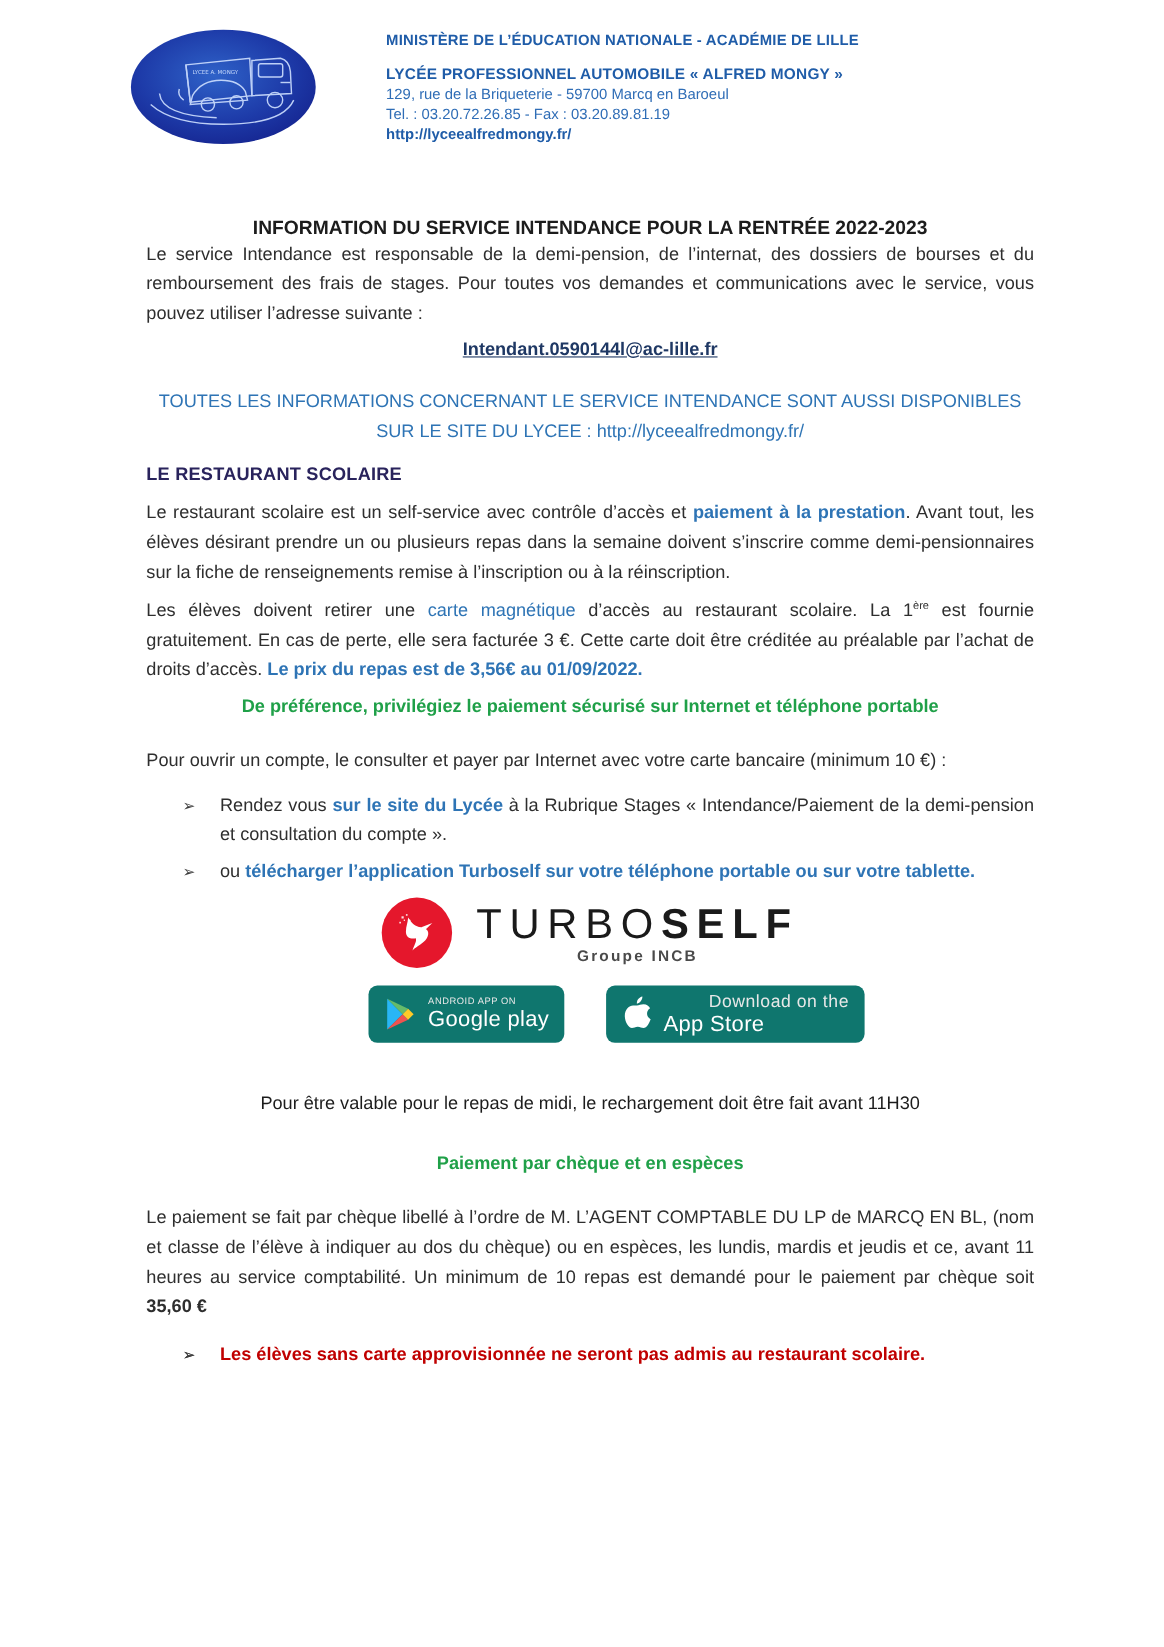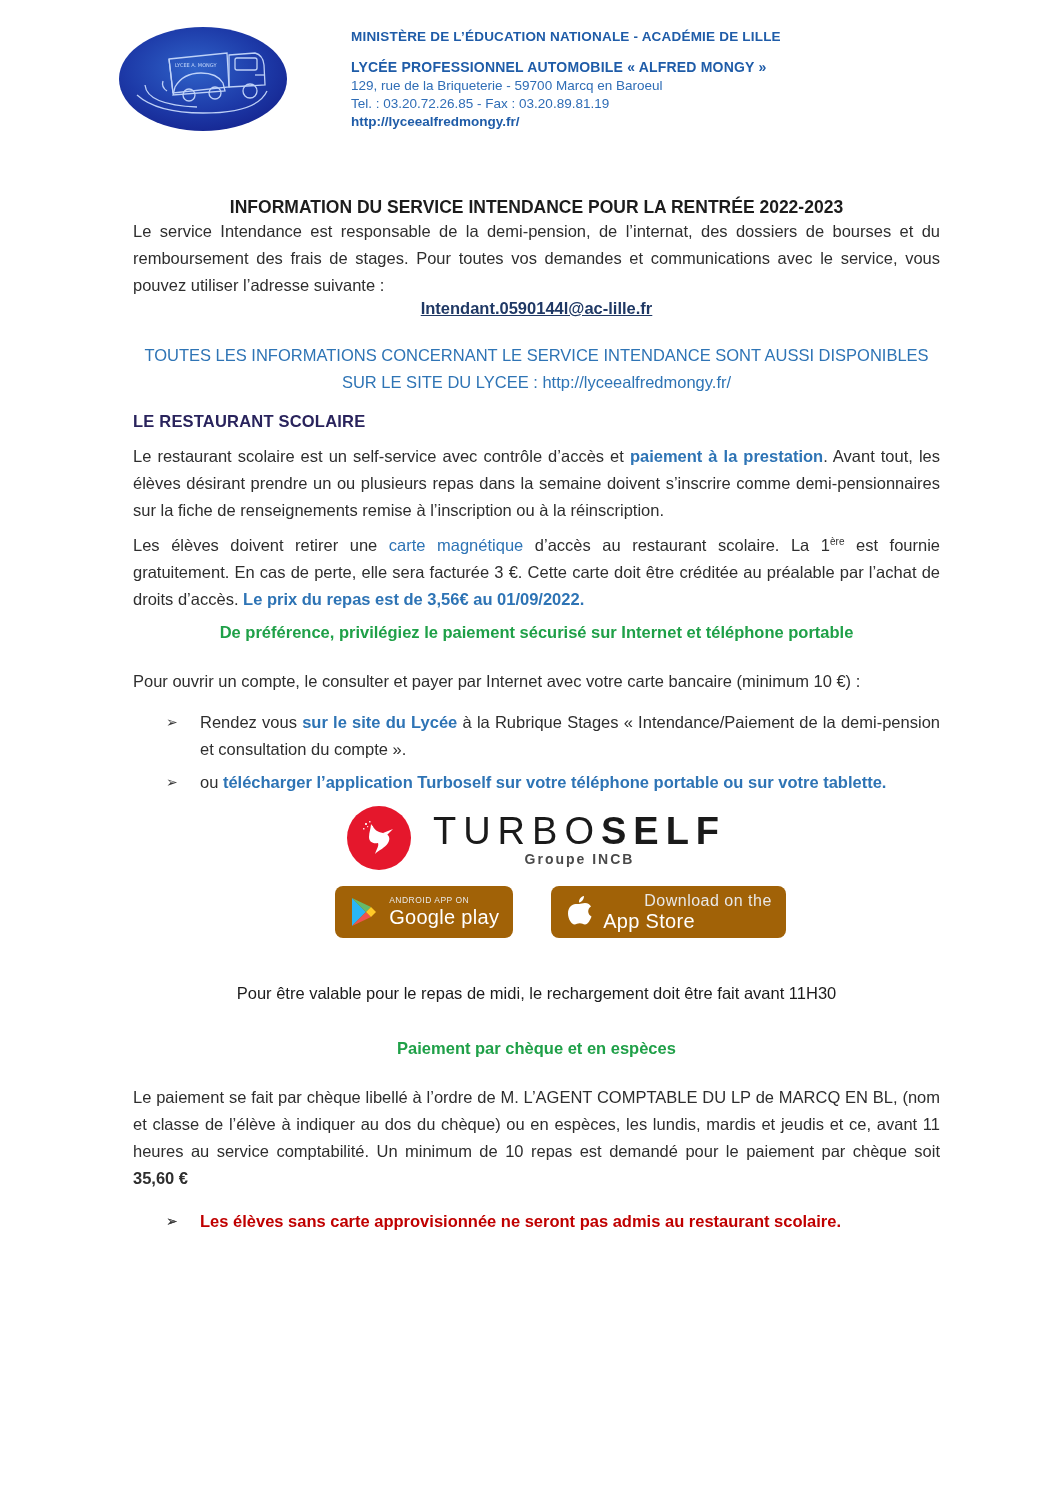--- a/index.html
+++ b/index.html
@@ -17,41 +17,41 @@
   .hdr-school{color:#1f5ca8;font-weight:bold;font-size:14px;letter-spacing:.2px;}
   .hdr-line{color:#2f6db6;font-size:13.5px;margin-top:3px;}
   .hdr-web{color:#1f5ca8;font-weight:bold;font-size:13.5px;margin-top:3px;text-decoration:none;display:inline-block;}
   
   .doc-title{margin-top:60px;text-align:center;font-weight:bold;font-size:17.5px;color:#1c1c1c;}
   
   p.body{font-size:16.5px;line-height:27px;text-align:justify;margin:0;color:#2e2e2e;}
   .mt1{margin-top:22px;}
   .blue{color:#2e74b5;}
   .blue-b{color:#2e74b5;font-weight:bold;}
-  .email-line{text-align:center;margin-top:0;}
+  .email-line{text-align:center;margin-top:10px;}
   .email{color:#1f3864;font-weight:bold;font-size:16.5px;text-decoration:underline;}
   .banner{margin-top:24px;text-align:center;color:#2e74b5;font-size:16.5px;line-height:27px;}
   .section-h{margin-top:16px;text-align:left;font-weight:bold;font-size:16.5px;color:#29235c;letter-spacing:.2px;}
   sup.ord{font-size:10px;vertical-align:super;line-height:0;}
   .green-line{margin-top:6px;text-align:center;color:#1fa048;font-weight:bold;font-size:16.5px;line-height:27px;}
   
   ul.arrows{list-style:none;margin:14px 0 0 0;padding:0;}
   ul.arrows li{position:relative;padding-left:67px;font-size:16.5px;line-height:27px;text-align:justify;margin-top:6px;}
   ul.arrows li .arr{position:absolute;left:33px;top:0;color:#3a3a3a;font-size:14px;}
   li.red-item, li.red-item .arr{color:#c00000;font-weight:bold;}
   
   .ts-block{margin-top:10px;display:flex;justify-content:center;align-items:center;gap:22px;}
   .ts-circle{width:64px;height:64px;border-radius:50%;background:#e5172c;display:flex;align-items:center;justify-content:center;}
   .ts-texts{text-align:center;}
   .ts-brand{font-size:38px;letter-spacing:7px;color:#1a1a1a;font-weight:300;text-align:center;}
   .ts-brand .b{font-weight:bold;}
   .ts-group{font-size:14px;font-weight:bold;color:#4a4a4a;letter-spacing:2px;margin-top:-2px;}
   
   .badges{margin-top:16px;display:flex;justify-content:center;gap:38px;transform:translateX(24px);}
-  .badge{background:#a16207;border-radius:8px;height:52px;display:flex;align-items:center;padding:0 14px;color:#fff;}
+  .badge{background:#0f766e;border-radius:8px;height:52px;display:flex;align-items:center;padding:0 14px;color:#fff;}
   .badge .btxt{margin-left:10px;line-height:1.1;}
   .badge .small{font-size:8.5px;letter-spacing:.5px;color:#e8e8e8;text-transform:uppercase;}
   .badge .main{font-size:20px;color:#ffffff;letter-spacing:.3px;}
   
   .mid-bold{margin-top:46px;text-align:center;font-weight:normal;font-size:16.5px;color:#1c1c1c;}
   .green-h{margin-top:36px;text-align:center;color:#1fa048;font-weight:bold;font-size:16.5px;}
   .b{font-weight:bold;}
 </style>
 </head>
 <body>

